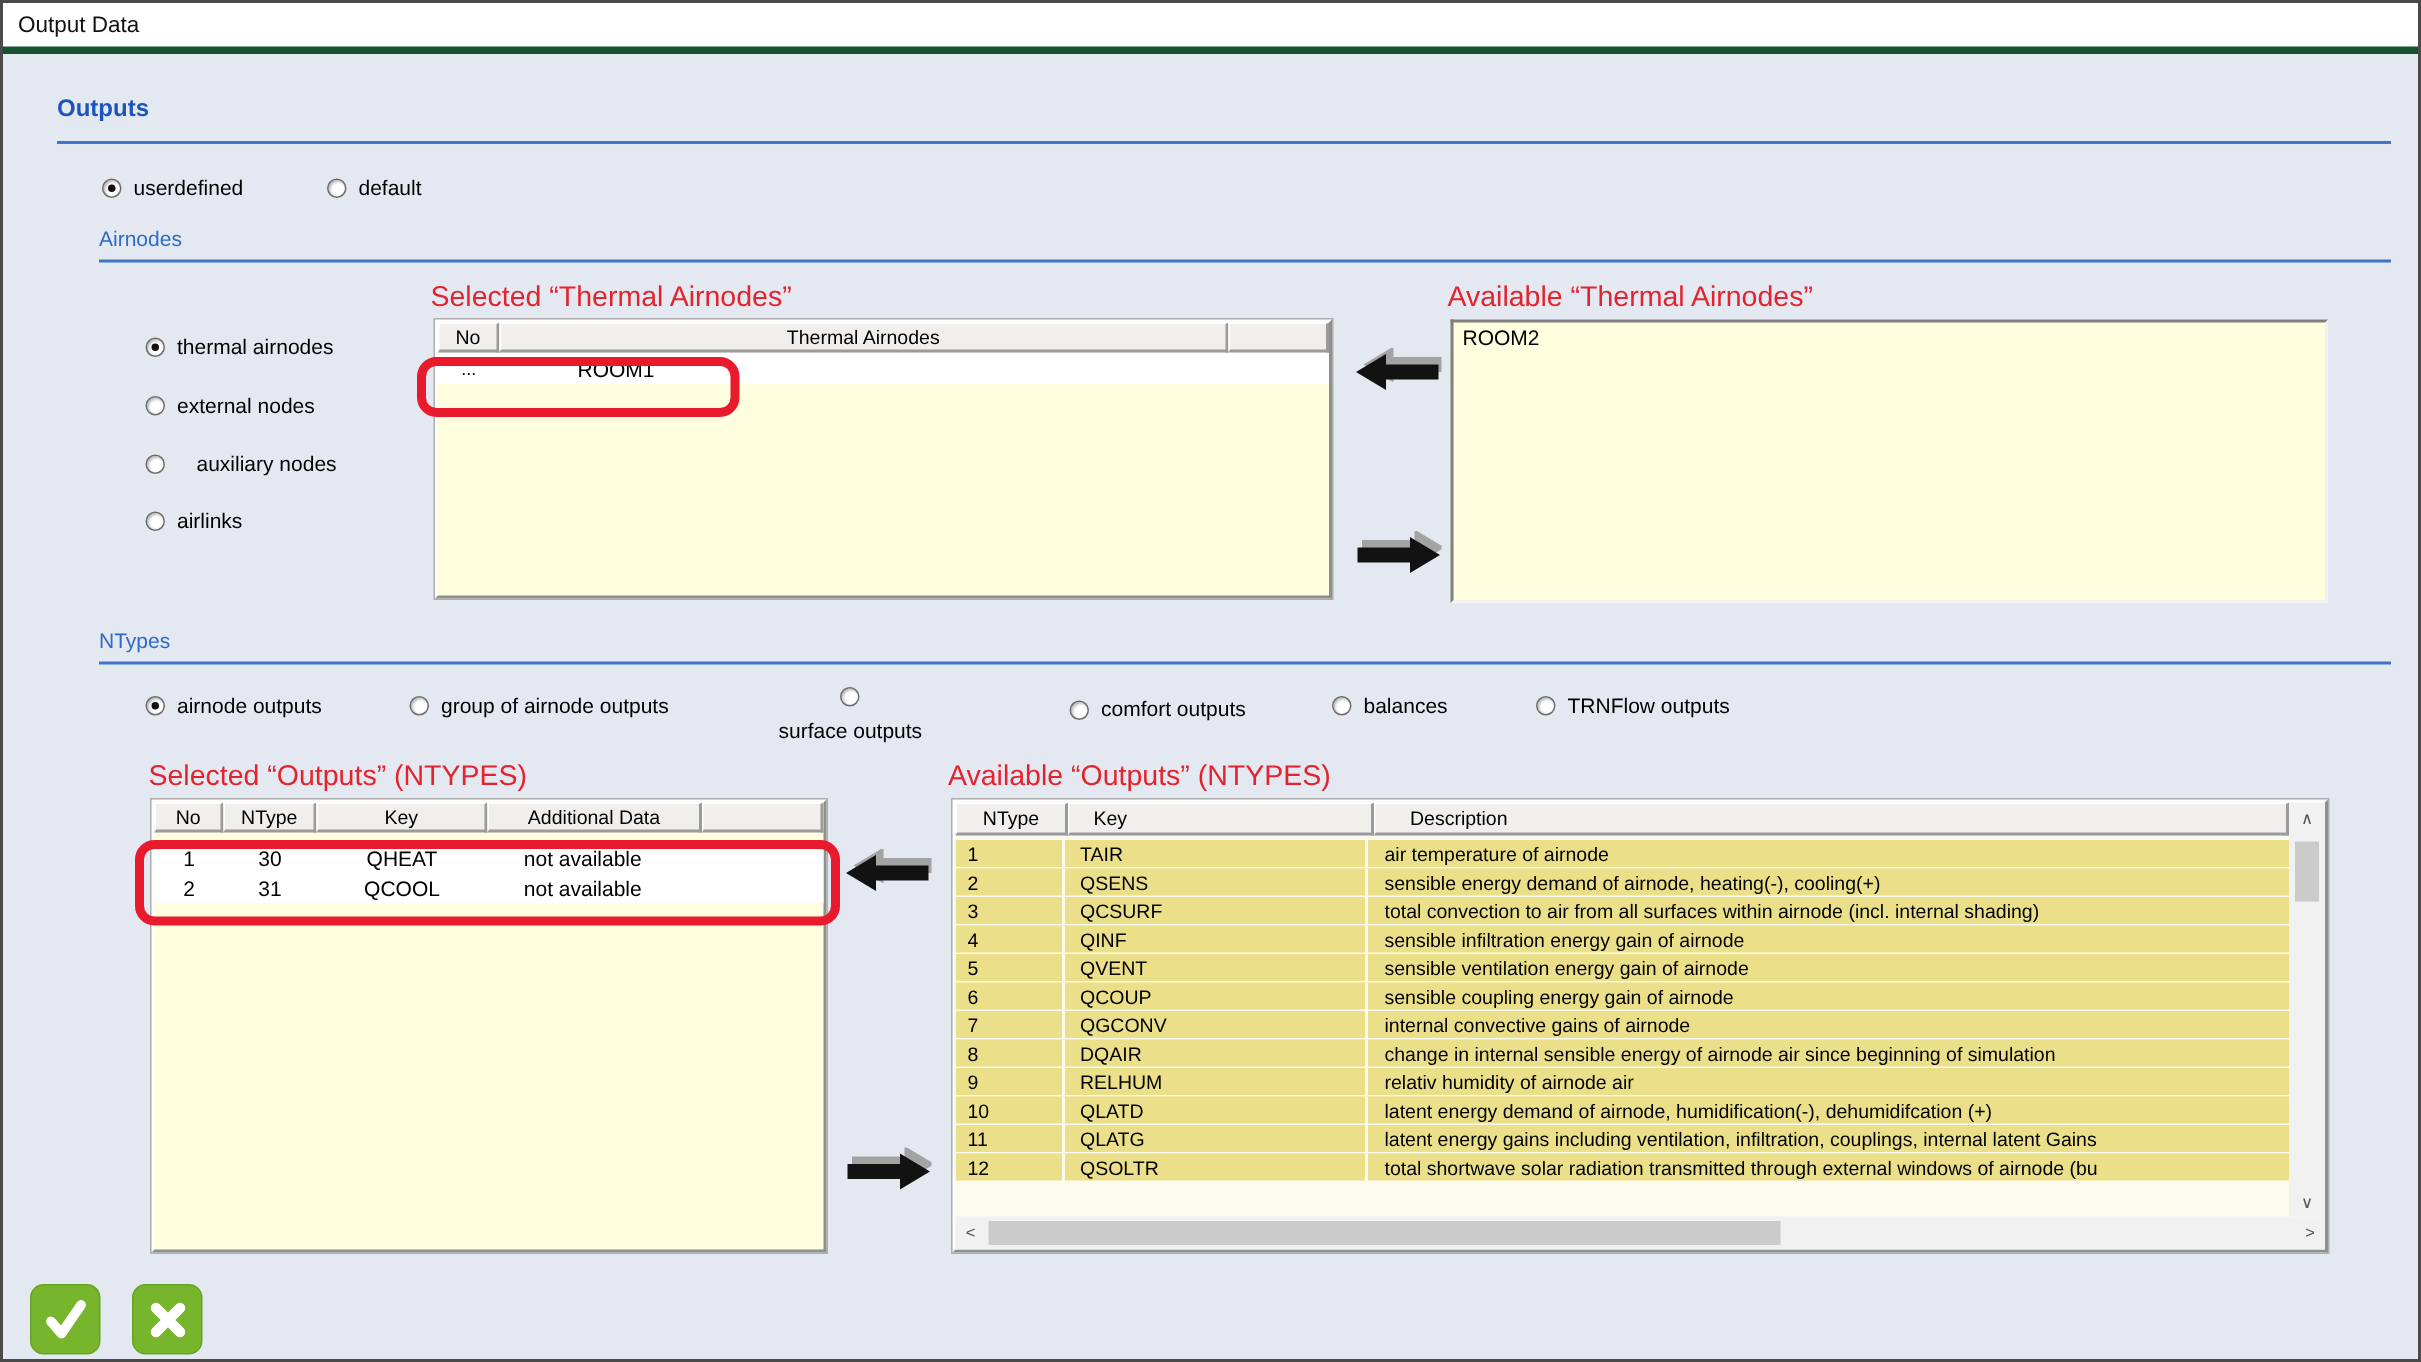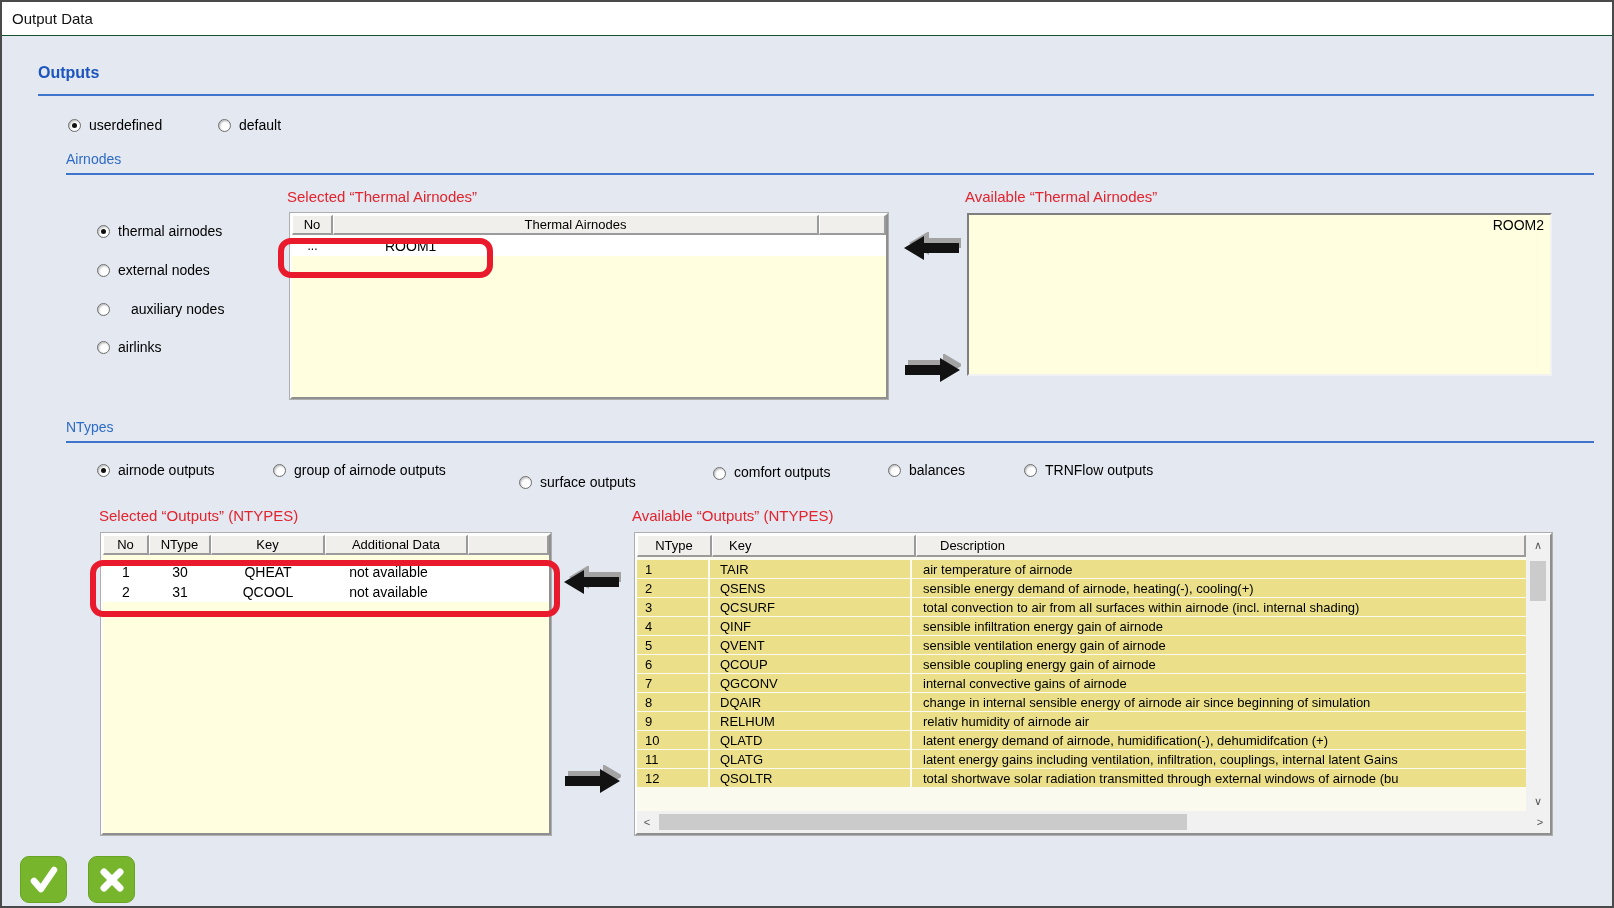--- a/index.html
+++ b/index.html
@@ -4,27 +4,27 @@
 <style>
   html,body{margin:0;padding:0;background:#8a8a8a;}
   *{box-sizing:border-box;}
   #app{
     position:relative;width:1614px;height:908px;
     background:#e3e8f1;border:2px solid #4a4a4a;
     font-family:"Liberation Sans",sans-serif;color:#000;overflow:hidden;
   }
   
   .titlebar{position:absolute;left:0;top:0;right:0;height:34px;background:#ffffff;
-    border-bottom:1px solid #14532d;display:flex;align-items:center;padding-left:10px;
+    border-bottom:5px solid #14532d;display:flex;align-items:center;padding-left:10px;
     font-size:15px;color:#111;}
   
   .sec{position:absolute;color:#1d55be;font-weight:bold;font-size:16px;}
   .sub{position:absolute;color:#2e6bc6;font-size:14px;}
   .rule{position:absolute;height:2px;background:#3f74cc;}
-  .redlab{position:absolute;color:#e3232d;font-size:15px;}
+  .redlab{position:absolute;color:#e3232d;font-size:19px;}
   
   .radio{position:absolute;display:flex;align-items:center;gap:8px;font-size:14px;height:20px;cursor:default;}
   .rb{width:13px;height:13px;border-radius:50%;background:#fff;border:1px solid #6d6d6d;
       box-shadow:inset 1px 1px 2px #b5b5b5;position:relative;flex:0 0 auto;}
   .rb.on::after{content:"";position:absolute;left:3px;top:3px;width:5px;height:5px;border-radius:50%;background:#101010;}
   
   .frame{position:absolute;background:#ffffe0;border:2px solid;
     border-color:#fdfdfd #8f8f8f #8f8f8f #fdfdfd;outline:1px solid #aeaeae;}
   .inset{position:absolute;background:#ffffe0;border:2px solid;
     border-color:#7f7f7f #f2f2f2 #f2f2f2 #7f7f7f;}
@@ -117,36 +117,36 @@
       <polygon points="1,16 21,4 21,11 56,11 56,21 21,21 21,28" fill="#121212"></polygon>
     </svg>
   </div>
   <div class="arrowbtn" style="left:901px;top:352px;">
     <svg width="58" height="34" viewBox="0 0 58 34">
       <polygon points="57,16 37,4 37,11 2,11 2,21 37,21 37,28" fill="#a3a3a3" transform="translate(3,-5)"></polygon>
       <polygon points="57,16 37,4 37,11 2,11 2,21 37,21 37,28" fill="#121212"></polygon>
     </svg>
   </div>
 
-  <div class="inset" style="left:965px;top:211px;width:585px;height:163px;text-align:right;">
+  <div class="inset" style="left:965px;top:211px;width:585px;height:189px;">
     <div class="listitem">ROOM2</div>
   </div>
 
   <div class="sub" style="left:64px;top:417px;">NTypes</div>
   <div class="rule" style="left:64px;top:439px;width:1528px;"></div>
 
   <div class="radio" style="left:95px;top:458px;">
     <span class="rb on"></span>
     <span>airnode outputs</span>
   </div>
   <div class="radio" style="left:271px;top:458px;">
     <span class="rb"></span>
     <span>group of airnode outputs</span>
   </div>
-  <div class="radio" style="left:517px;top:470px;">
+  <div class="radio" style="left:517px;top:456px;flex-direction:column;">
     <span class="rb"></span>
     <span>surface outputs</span>
   </div>
   <div class="radio" style="left:711px;top:458px;align-items:flex-end;">
     <span class="rb"></span>
     <span>comfort outputs</span>
   </div>
   <div class="radio" style="left:886px;top:458px;">
     <span class="rb"></span>
     <span>balances</span>

